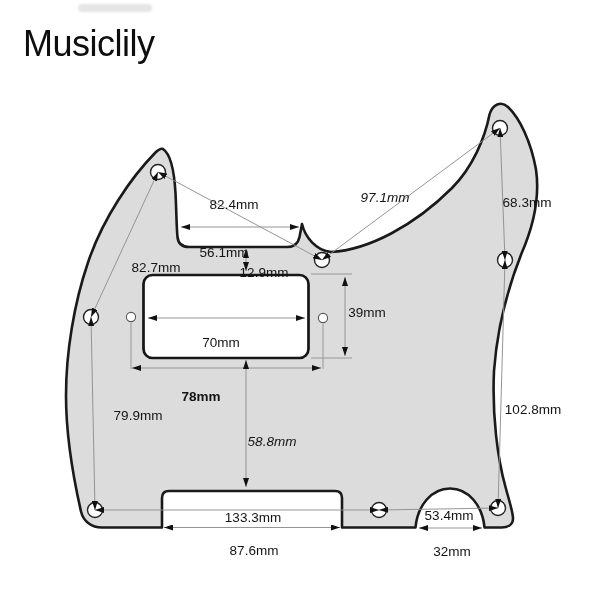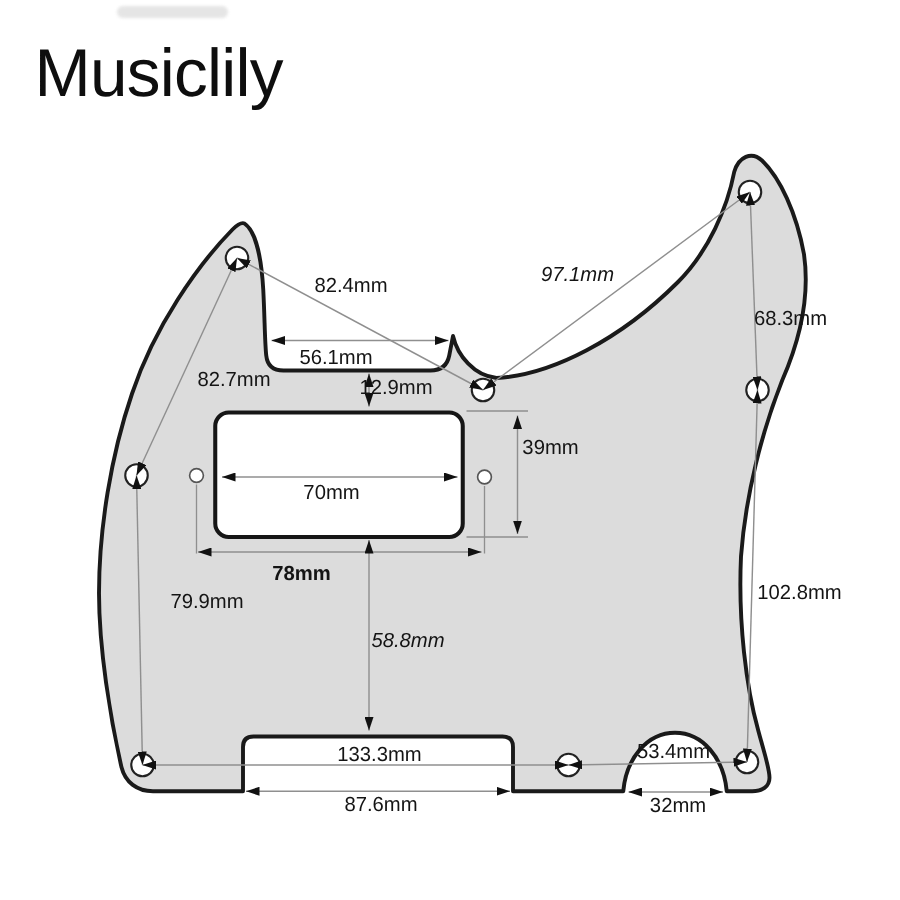--- a/index.html
+++ b/index.html
@@ -4,29 +4,29 @@
 <style>
   html,body{margin:0;padding:0;}
   body{
     width:600px;height:600px;background:#ffffff;
     font-family:"Liberation Sans",sans-serif;
     position:relative;overflow:hidden;
   }
   .stage{position:absolute;inset:0;width:600px;height:600px;}
   .brand{
     position:absolute;left:23px;top:24px;
-    font-size:45px;line-height:1.1;font-weight:400;
+    font-size:36px;line-height:1.1;font-weight:400;
     color:#0e0e0e;letter-spacing:-0.5px;
   }
   .smudge{
     position:absolute;left:78px;top:4px;width:74px;height:8px;
     background:#dfdfdf;border-radius:4px;filter:blur(1.2px);opacity:.8;
   }
   svg.diagram{position:absolute;left:0;top:0;width:600px;height:600px;}
-  #dim-labels{position:absolute;inset:0;pointer-events:none;}
+  #dim-labels{position:absolute;inset:0;pointer-events:none;margin-top:14px;}
   .dim-label{
     position:absolute;transform:translate(-50%,-50%);
     font-size:13.5px;color:#141414;white-space:nowrap;letter-spacing:0;
   }
 </style>
 </head>
 <body>
 
 <div class="stage">
 
@@ -115,21 +115,21 @@
         <line x1="95" y1="510" x2="379" y2="510" marker-start="url(#arrS)" marker-end="url(#arrE)"></line>
         <line x1="164" y1="527.5" x2="340" y2="527.5" marker-start="url(#arrS)" marker-end="url(#arrE)"></line>
         <line x1="379" y1="510" x2="498" y2="508" marker-start="url(#arrS)" marker-end="url(#arrE)"></line>
         <line x1="419" y1="528" x2="482" y2="528" marker-start="url(#arrS)" marker-end="url(#arrE)"></line>
       </g>
   </svg>
 
   <div id="dim-labels">
       <div class="dim-label" style="left: 234px; top: 190px;">82.4mm</div>
       <div class="dim-label" style="left: 385px; top: 183px; font-style: italic;">97.1mm</div>
-      <div class="dim-label" style="left: 527px; top: 212px;">68.3mm</div>
+      <div class="dim-label" style="left: 527px; top: 188px;">68.3mm</div>
       <div class="dim-label" style="left: 533px; top: 395px;">102.8mm</div>
       <div class="dim-label" style="left: 146px; top: 253px; padding-left: 20px;">82.7mm</div>
       <div class="dim-label" style="left: 138px; top: 401px;">79.9mm</div>
       <div class="dim-label" style="left: 224px; top: 238px;">56.1mm</div>
       <div class="dim-label" style="left: 264px; top: 258px;">12.9mm</div>
       <div class="dim-label" style="left: 367px; top: 298px;">39mm</div>
       <div class="dim-label" style="left: 221px; top: 328px;">70mm</div>
       <div class="dim-label" style="left: 201px; top: 382px; font-weight: bold;">78mm</div>
       <div class="dim-label" style="left: 272px; top: 427px; font-style: italic;">58.8mm</div>
       <div class="dim-label" style="left: 253px; top: 503px;">133.3mm</div>

